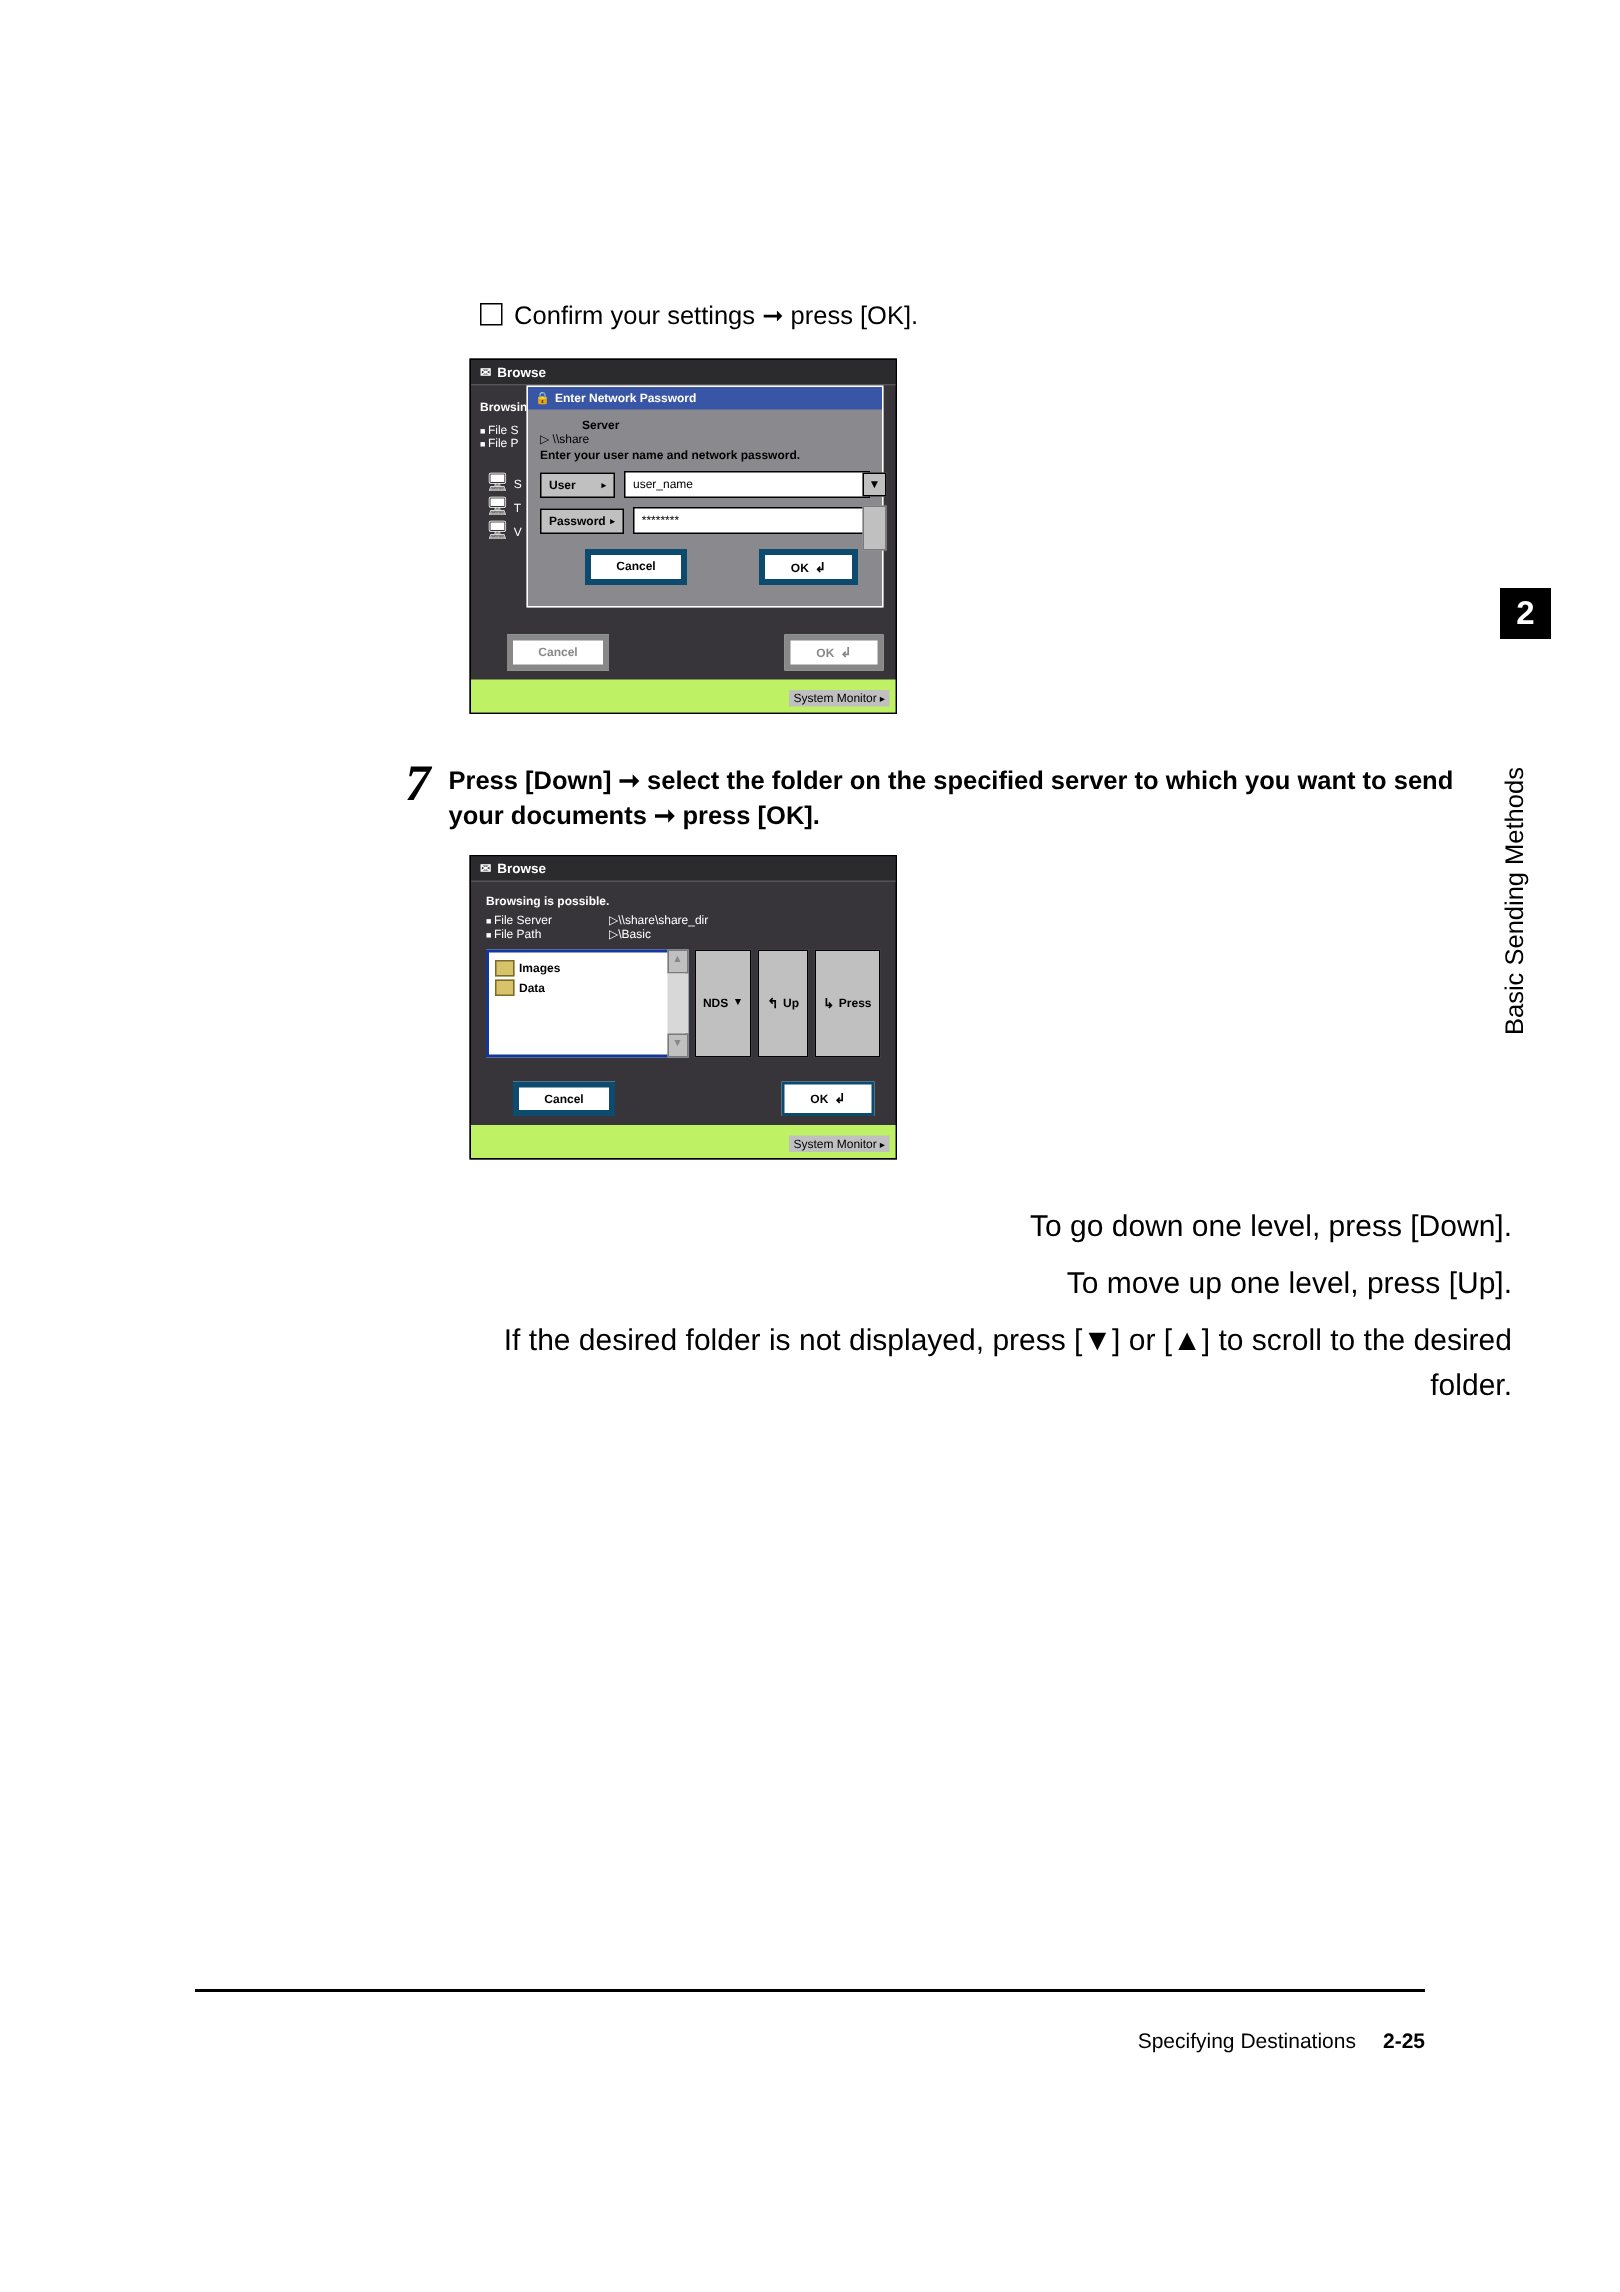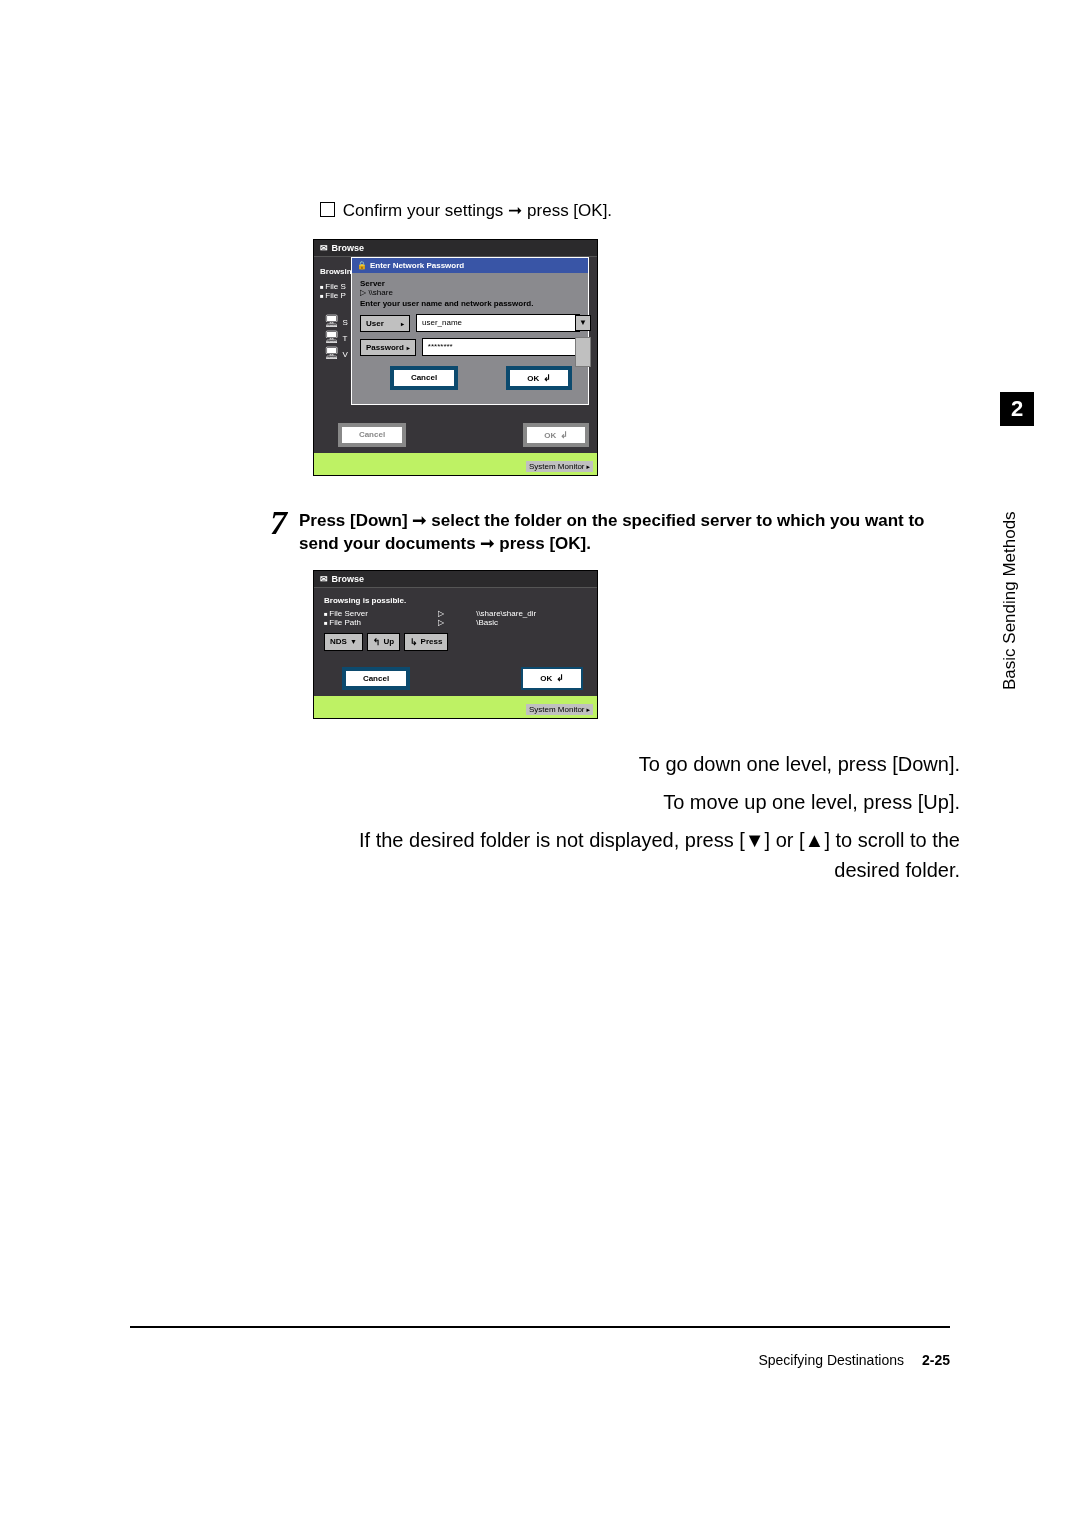--- a/index.html
+++ b/index.html
@@ -6,21 +6,21 @@
     margin: 0;
     padding: 0;
     background: #fff;
     font-family: Arial, Helvetica, sans-serif;
     color: #000;
     width: 1080px;
     height: 1528px;
     position: relative;
   }
   .page {
-    padding: 200px 120px 0 270px;
+    padding: 200px 72px 0 270px;
     position: relative;
     height: 100%;
     box-sizing: border-box;
   }
   .instruction-line {
     font-size: 17px;
     margin-bottom: 18px;
     margin-left: 50px;
   }
   .checkbox-icon {
@@ -55,21 +55,21 @@
     border:1px solid #fff;
   }
   .inner-title {
     background:#3955a6; color:#fff;
     font-size:8px; font-weight:bold;
     padding:3px 5px;
     display:flex; align-items:center;
   }
   .inner-title .ic { margin-right:3px;}
   .inner-content { padding:6px 8px 6px 8px; font-size:8px; color:#000;}
-  .inner-content .lbl { font-weight:bold; }
+  .inner-content .lbl { font-weight:bold;margin-left:28px; }
   .row { display:flex; align-items:center; margin-top:6px; gap:6px;}
   .fieldbtn {
     background:#c0c0c0; border:1px solid #000;
     font-size:8px; font-weight:bold;
     padding:3px 5px; min-width:38px;
     display:flex; align-items:center; justify-content:space-between;text-align:center;
   }
   .fieldbtn::after { content:"▸"; font-size:6px; margin-left:3px;}
   .textfield {
     background:#fff; border:1px solid #000;
@@ -98,21 +98,21 @@
   .step-num {
     font-size:34px; font-weight:bold; font-style:italic; font-family: Georgia, serif;
     margin-right:12px; line-height:1;
   }
   .step-text { font-size:17px; font-weight:bold; line-height:1.35; padding-top:4px;}
 
   .ss2-body { padding:6px 6px 0 6px;}
   .ss2-info { color:#fff; font-size:8px; padding:2px 4px 6px 4px;}
   .ss2-info .hdr { font-weight:bold; }
   .ss2-info .bullet::before{content:"■ "; font-size:6px;}
-  .ss2-info-row { display:flex;gap:32px; }
+  .ss2-info-row { display:flex; }
   .ss2-info-row .k { min-width:82px;}
   .ss2-info-row .v { }
   .ss2-main { display:flex; gap:4px; padding:0 4px;}
   .ss2-list {
     flex:1; background:#fff; border:2px solid #14379e;
     height:72px; position:relative; font-size:8px; color:#000;
     box-sizing:border-box;
   }
   .ss2-list-inner{padding:4px;}
   .ss2-list .scroll {
@@ -260,20 +260,37 @@
             <span>▷ </span>
             <span class="v">\\share\share_dir</span>
           </div>
         <div class="ss2-info-row">
             <span class="k bullet">File Path</span>
             <span>▷ </span>
             <span class="v">\Basic</span>
           </div>
       </div>
       <div class="ss2-main">
+        <div class="ss2-list">
+          <div class="ss2-list-inner">
+            <div class="ss2-folder">
+                <span class="ficon"></span>
+                <span style="font-weight:bold;">Images</span>
+              </div>
+            <div class="ss2-folder">
+                <span class="ficon"></span>
+                <span style="font-weight:bold;">Data</span>
+              </div>
+          </div>
+          <div class="scroll">
+            <div class="sbtn">▲</div>
+            <div class="track"></div>
+            <div class="sbtn">▼</div>
+          </div>
+        </div>
         <div class="right-btns">
           <div class="rb dd">
               <span>NDS</span>
             </div>
           <div class="rb">
               <span class="ricon">↰</span>
               <span>Up</span>
             </div>
           <div class="rb">
               <span class="ricon">↳</span>

